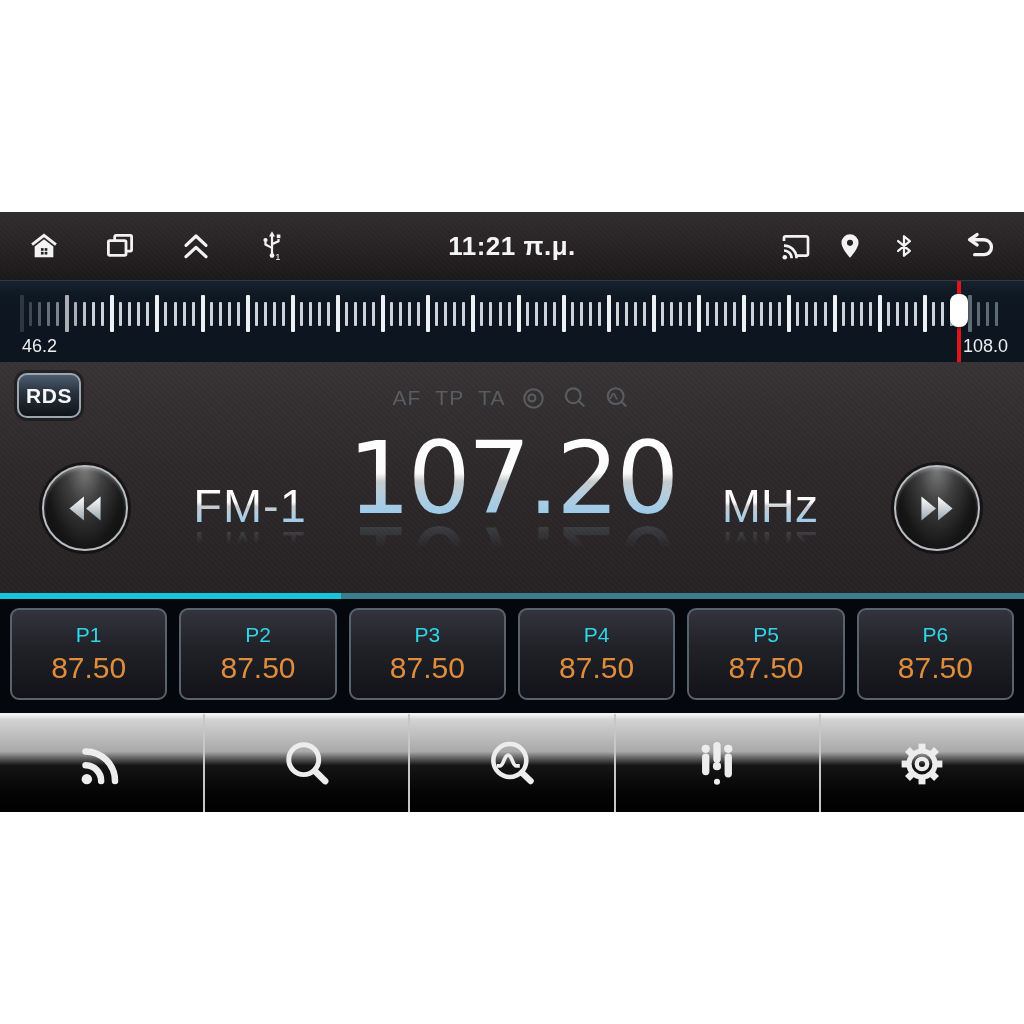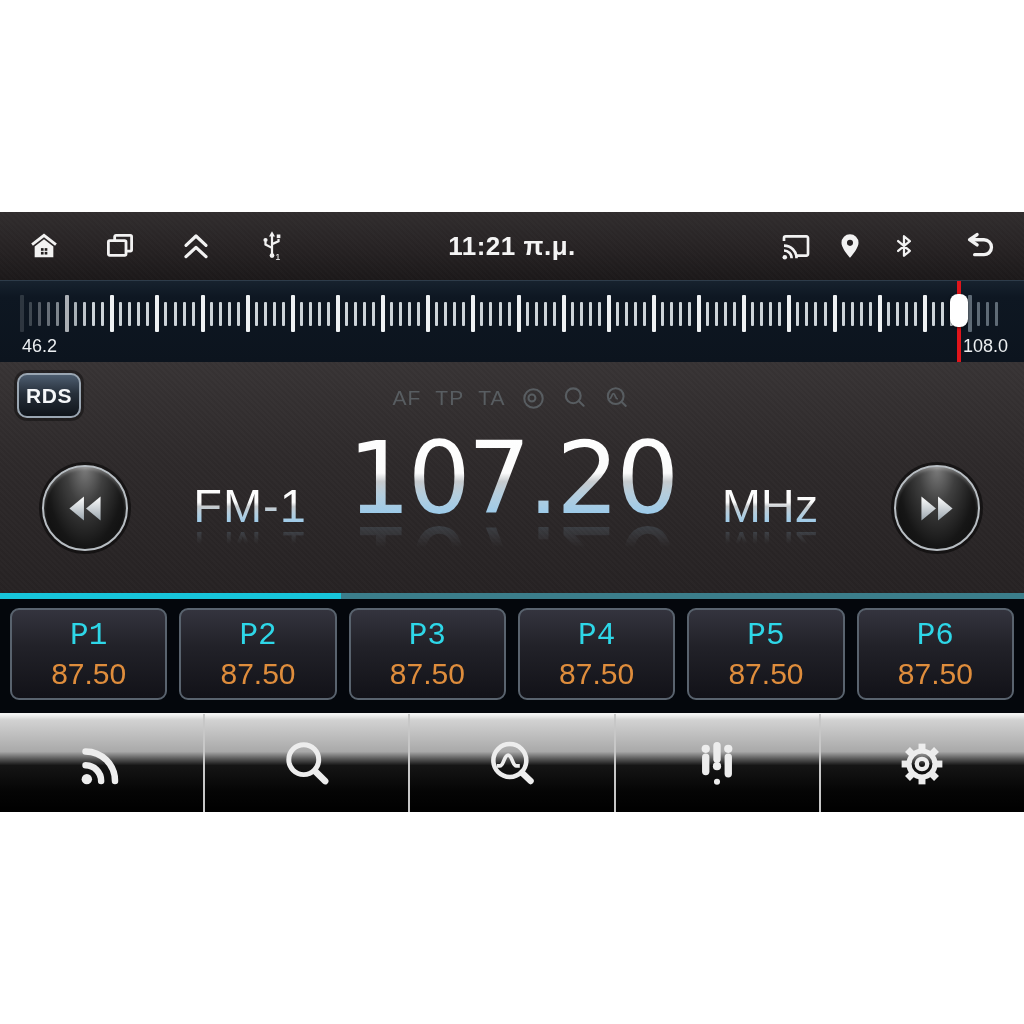--- a/index.html
+++ b/index.html
@@ -75,21 +75,21 @@
   .tealine { position:absolute; left:0; top:381px; width:1024px; height:6px; display:flex; }
   .tealine .bright { background:var(--accent-cyan,#17c5da); height:6px; }
   .tealine .dim { background:var(--accent-cyan-dim,#3b7e8b); height:6px; flex:1; }
 
   
   .presets { position:absolute; left:0; top:387px; width:1024px; height:114px;
     background:#04070c; display:flex; gap:12px; padding:9px 10px 0; }
   .preset { flex:1; height:92px; border:2px solid #59636e; border-radius:9px;
     background:linear-gradient(180deg,#34343e 0%,#222229 40%,#121218 100%);
     display:flex; flex-direction:column; align-items:center; justify-content:center; gap:4px; cursor:pointer; }
-  .preset .p-name { color:var(--preset-label,#2ed7e8); font-size:31px; font-weight:500;font-family:Liberation Mono, monospace; }
+  .preset .p-name { color:var(--preset-label,#2ed7e8); font-size:21px; font-weight:500; }
   .preset .p-freq { color:var(--preset-value,#df8d3c); font-size:30px; font-weight:400; }
 
   
   .toolbar { position:absolute; left:0; top:501px; width:1024px; height:99px; display:flex;
     border-top:1px solid #f2f2f2; }
   .tool-btn { flex:1; height:99px; display:flex; align-items:center; justify-content:center; cursor:pointer;
     background:linear-gradient(180deg,#f6f6f6 0%,#d2d2d2 6%,#a9a9a9 38%,#5c5c5c 45%,#151515 52%,#050505 78%,#000000 100%); }
   .tool-btn + .tool-btn { border-left:2px solid #c7c7c7; }
 
   svg { display:block; }

